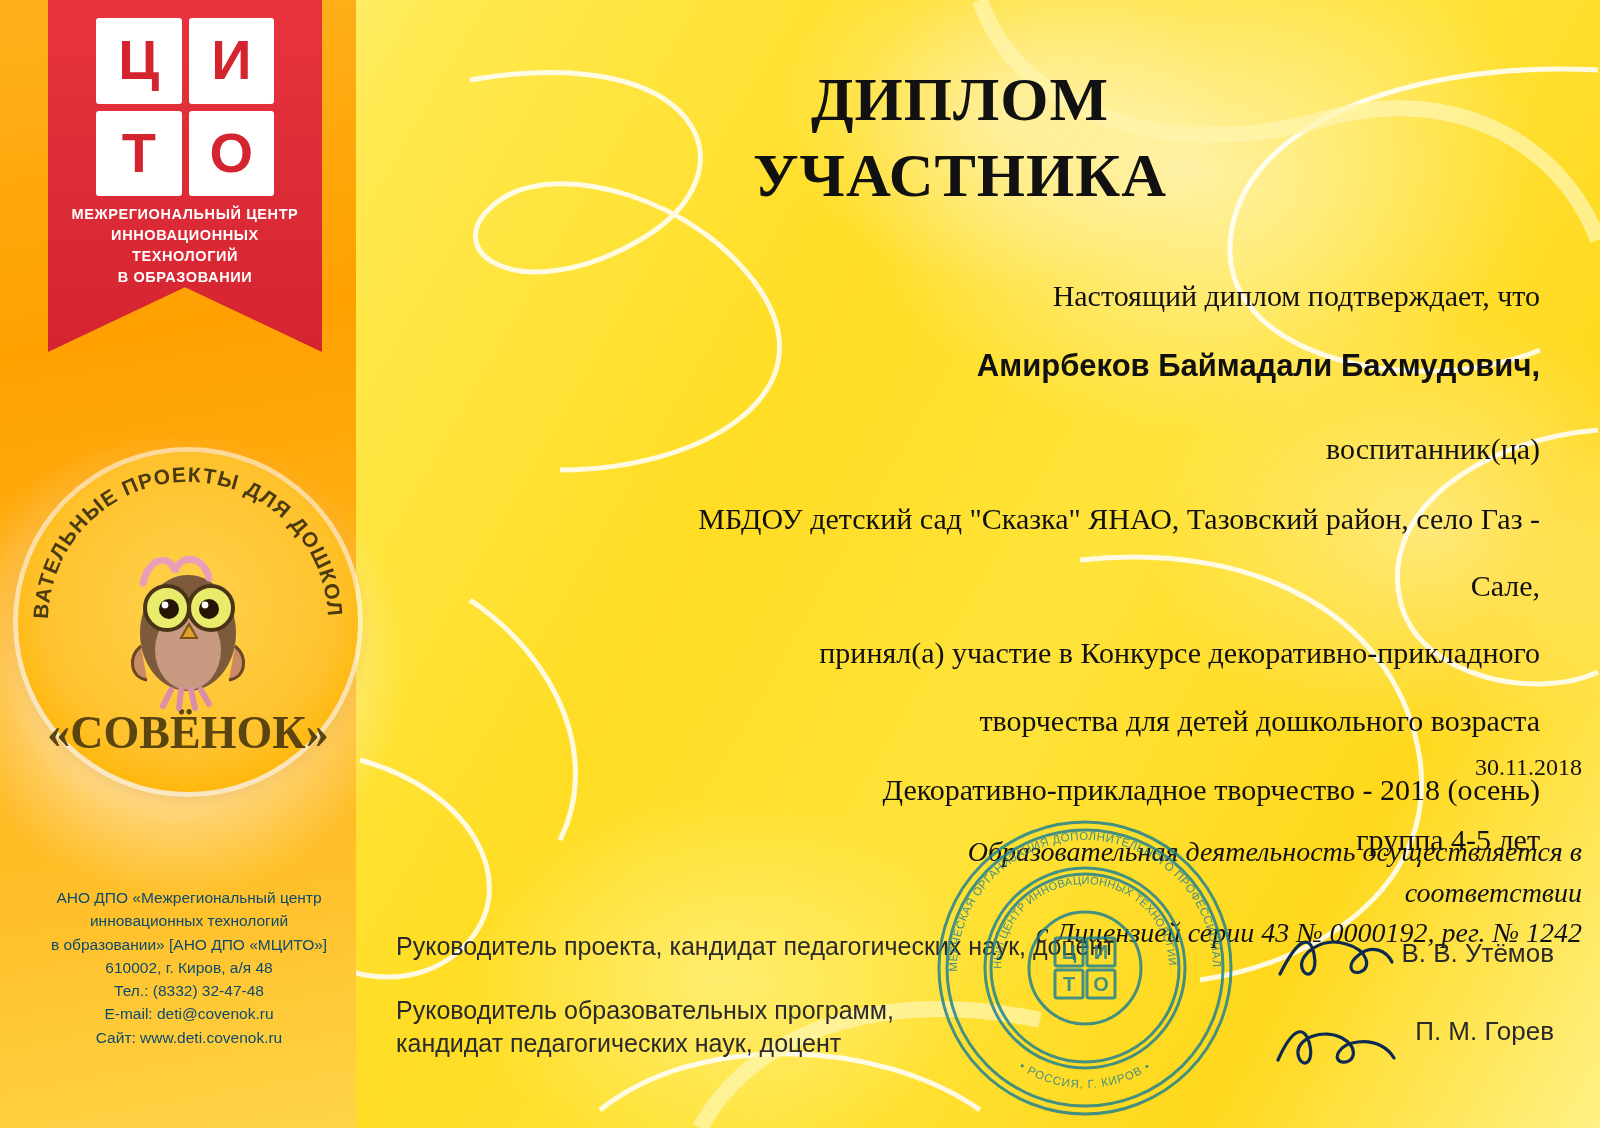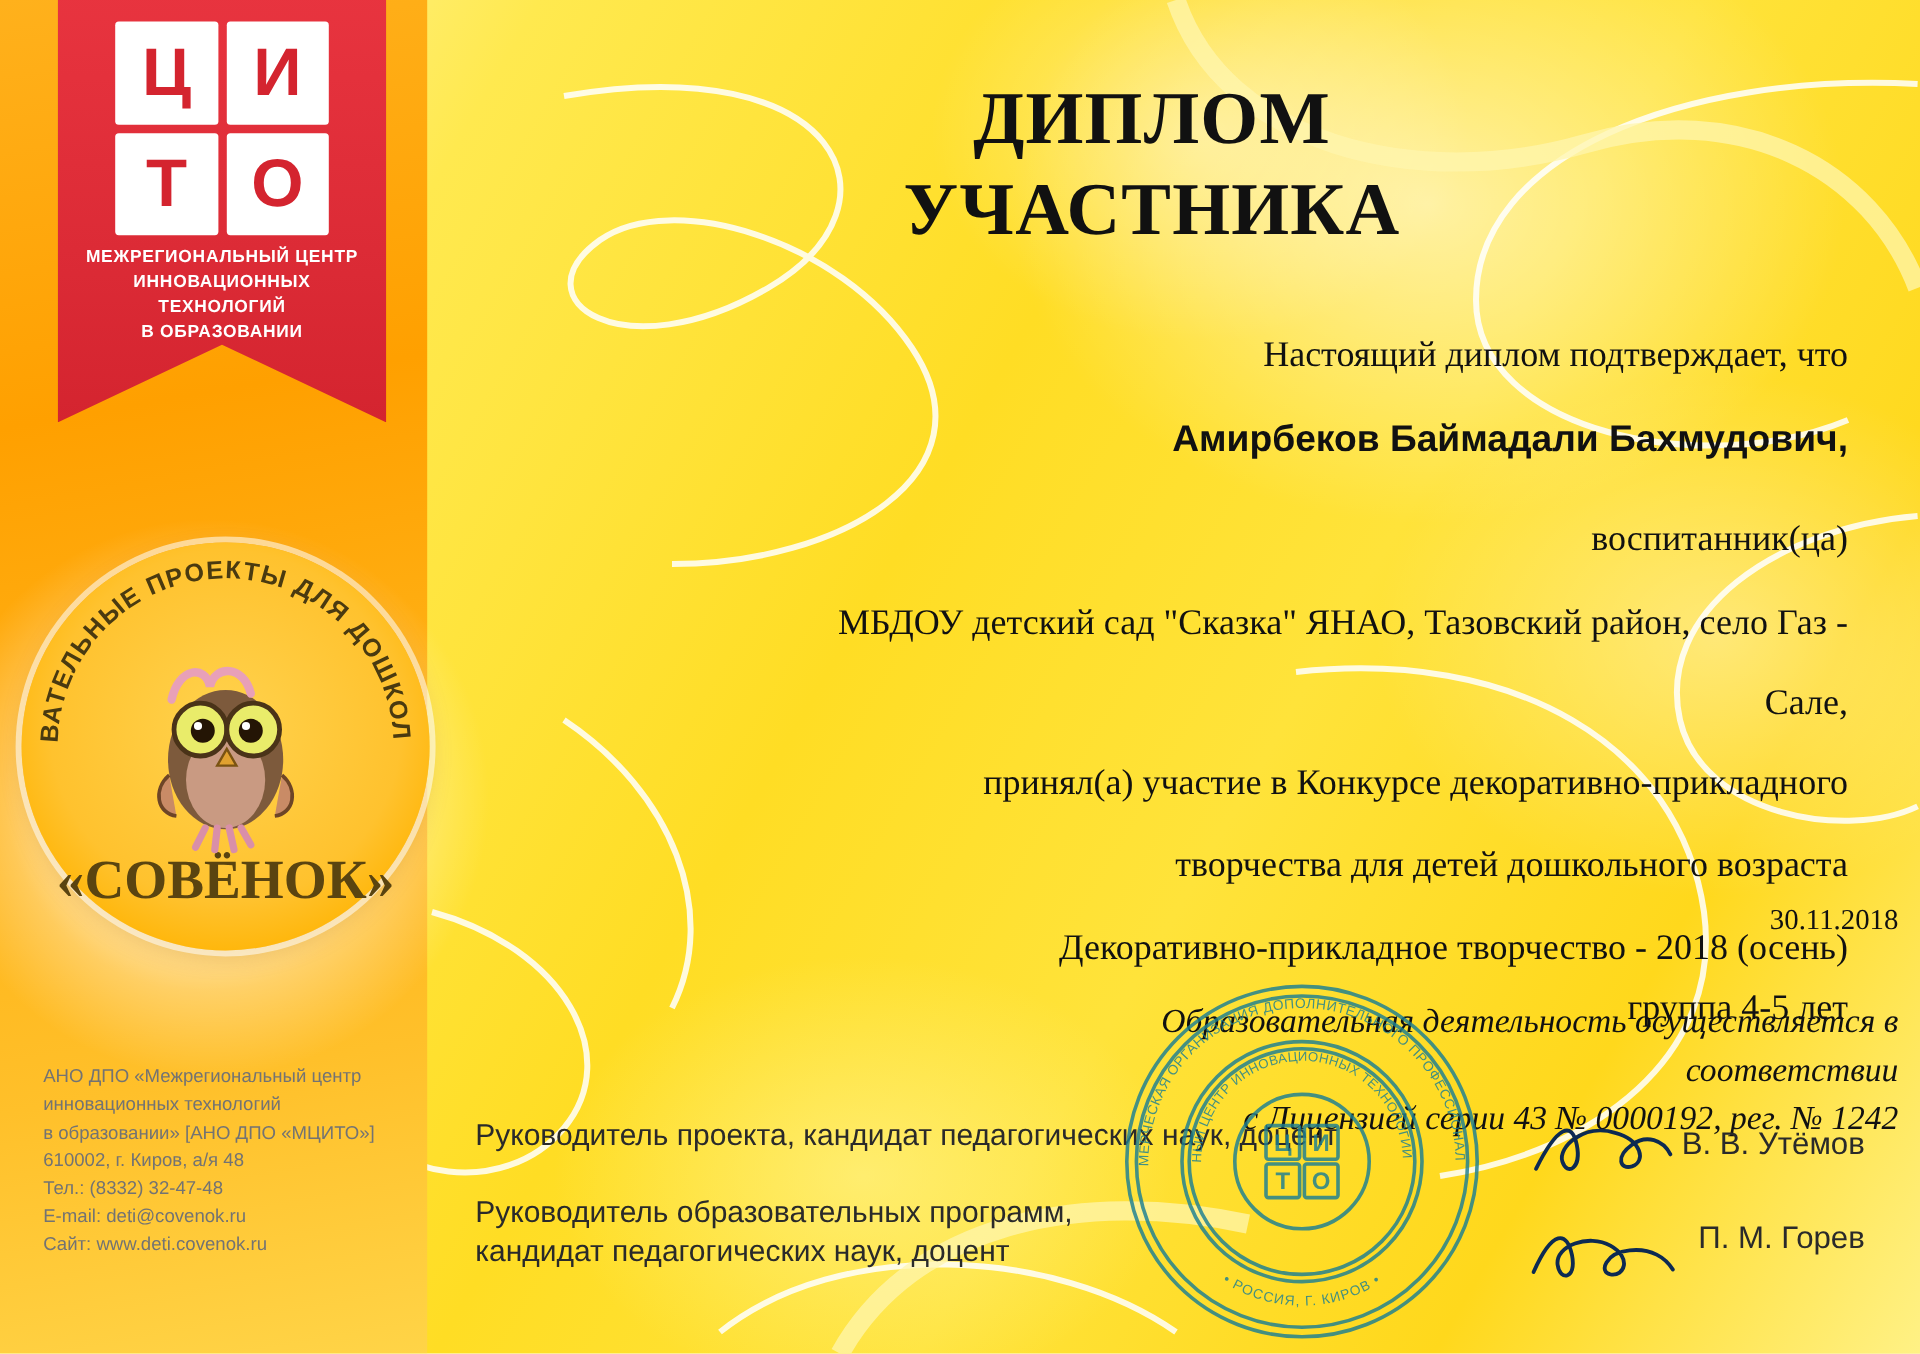--- a/index.html
+++ b/index.html
@@ -122,21 +122,22 @@
   }
 
   
   .contacts {
     position: absolute;
     left: 36px; top: 886px;
     width: 306px;
     font-family: "Liberation Sans", sans-serif;
     font-size: 15.5px;
     line-height: 1.5;
-    color: #737373;
+    color: #0c4a6e;
+    text-align: center;
   }
   .contacts .line { white-space: nowrap; }
 
   
   .main {
     position: absolute;
     left: 380px; top: 0;
     width: 1220px; height: 1128px;
   }
   .title {

